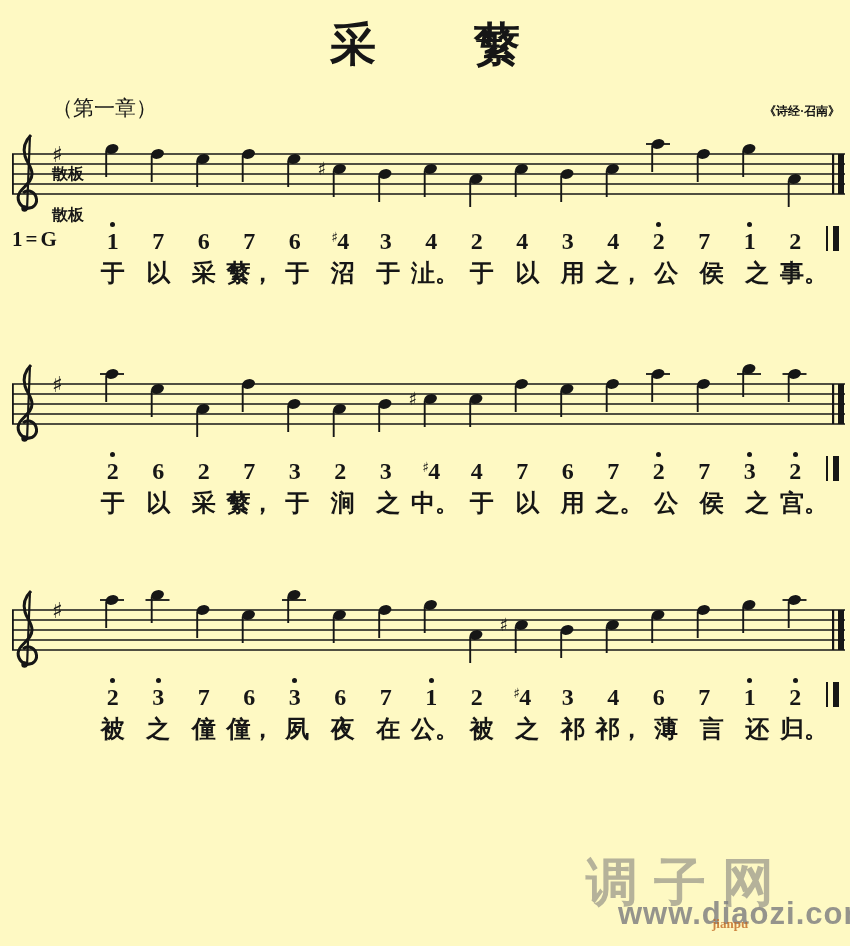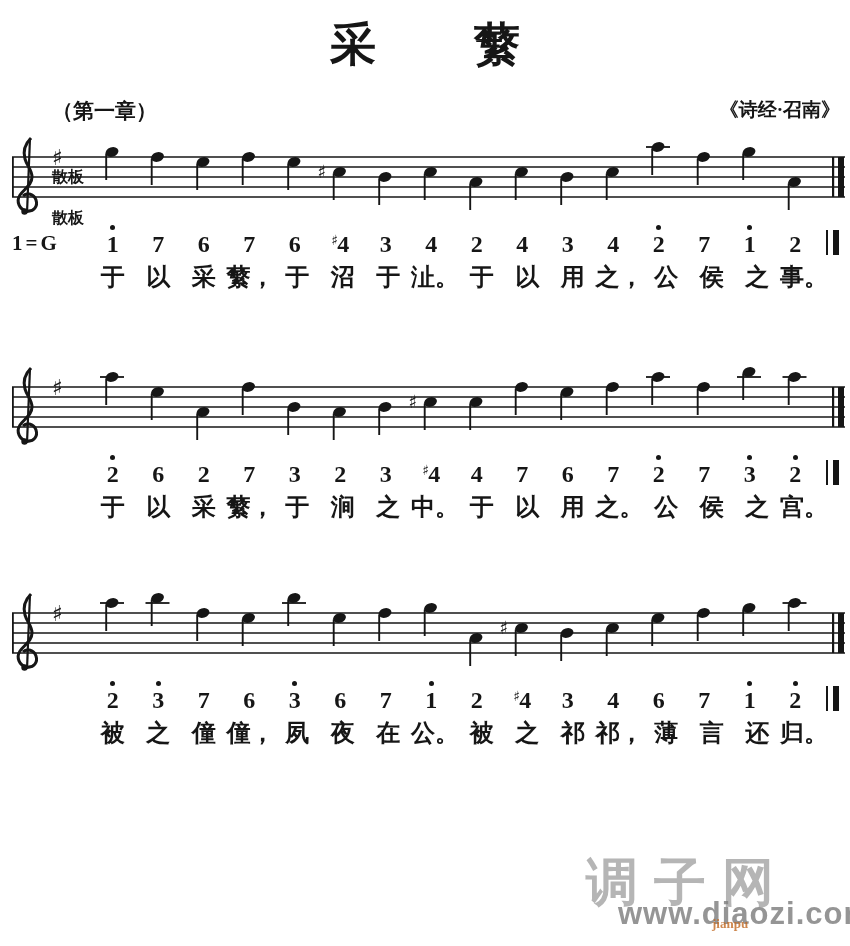--- a/index.html
+++ b/index.html
@@ -1,47 +1,47 @@
 <!DOCTYPE html>
 <html><head>
 <meta charset="utf-8">
 <style>
   html,body{margin:0;padding:0;background:#e8e8e8;}
   .page{
     position:relative;
     width:850px;height:946px;
     margin:0 auto;
-    background:#ffffff;
+    background:#fef9c3;
     color:#161616;
     font-family:"Liberation Serif", serif;
     overflow:hidden;
   }
   .title{
     text-align:center;
     font-size:46px;
     font-weight:bold;
     letter-spacing:26px;
     margin:14px 0 0 26px;
     font-family:"Liberation Serif", serif;
   }
   .head-row{
     display:flex;
     justify-content:space-between;
     align-items:flex-end;
     margin:18px 10px 0 0;
   }
   .attr{
     text-align:right;
-    font-size:19px;
+    font-size:12px;
     font-weight:bold;
     line-height:1.65;
   }
   .section-title{
     font-size:21px;
-    font-weight:bold;
+    font-weight:normal;
     margin:0 0 0 52px;
   }
   .verse{position:relative;}
   .v2 .section-title,.v3 .section-title{margin-top:0;}
   .staff-wrap{position:relative;height:100px;}
   .staff{display:block;width:850px;height:100px;}
   .tempo{
     position:absolute;left:52px;
     font-size:16px;font-weight:bold;
     z-index:2;background:transparent;margin-top:44px;

